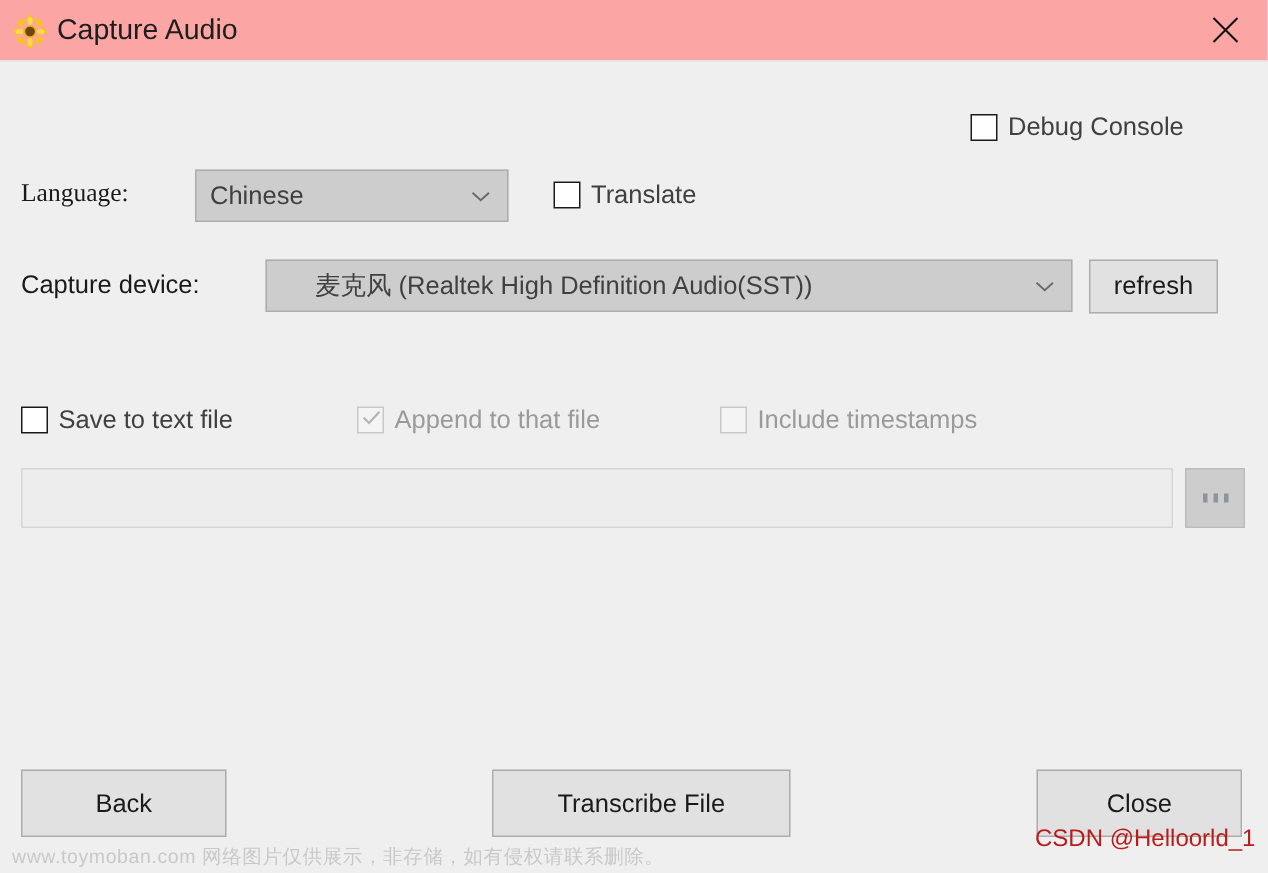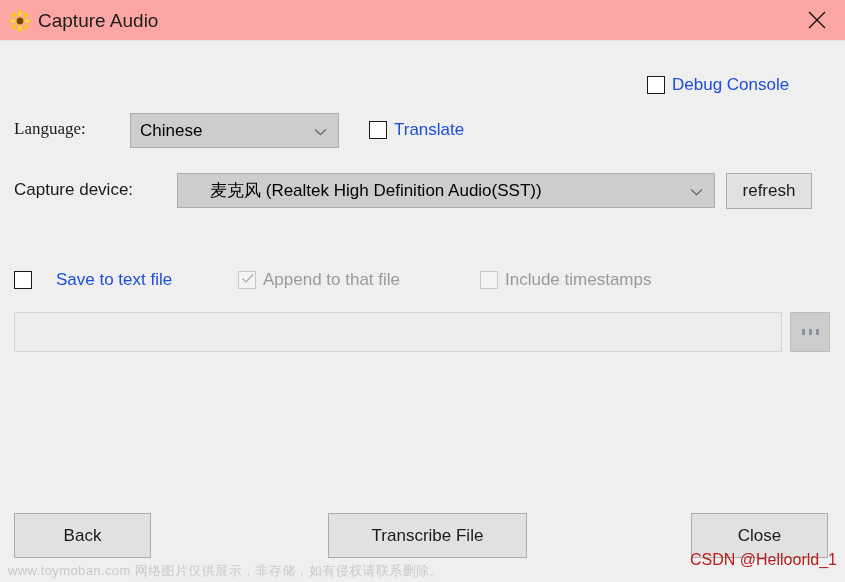--- a/index.html
+++ b/index.html
@@ -86,38 +86,38 @@
   }
   .cbox .tick {
     position: absolute;
     left: 2px; top: -1px;
     width: 14px; height: 16px;
   }
   .cbtext {
     font-size: 17px;
     line-height: 20px;
     margin-left: 7px;
-    color: #1d4ed8;
+    color: #404040;
   }
   .cbtext.disabled { color: #9a9a9a; }
 
   
   .combo {
     position: absolute;
     box-sizing: border-box;
     background: #cdcdcd;
     border: 1px solid #adadad;
     display: flex;
     align-items: center;
   }
   .combo .ctext {
     font-size: 17px;
     line-height: 20px;
     padding-left: 9px;
-    color: #000000;
+    color: #404040;
     white-space: nowrap;
     overflow: hidden;
   }
   .combo .carrow {
     position: absolute;
     right: 11px; top: 50%;
     transform: translateY(-50%);
   }
 
   
@@ -246,21 +246,21 @@
     <span class="ctext">麦克风 (Realtek High Definition Audio(SST))</span>
     <span class="carrow">
       <svg width="13" height="8" viewBox="0 0 13 8">
         <path d="M1 1.5 L6.5 6.5 L12 1.5" stroke="#6a6a6a" stroke-width="1.3" fill="none"></path>
       </svg>
     </span>
   </div>
 
   <div class="btn" style="left:726px; top:132px; width:86px; height:36px;">refresh</div>
 
-  <div class="cbrow" style="left:14px; top:229px;gap:17px;">
+  <div class="cbrow" style="left:14px; top:229px;">
     <span class="cbox"></span>
     <span class="cbtext">Save to text file</span>
   </div>
 
   <div class="cbrow" style="left:238px; top:229px;">
     <span class="cbox disabled">
       <span class="tick">
         <svg width="14" height="16" viewBox="0 0 14 16">
           <path d="M1.5 7.5 L5 11 L12 3.5" stroke="#b4b4b4" stroke-width="1.5" fill="none"></path>
         </svg>

